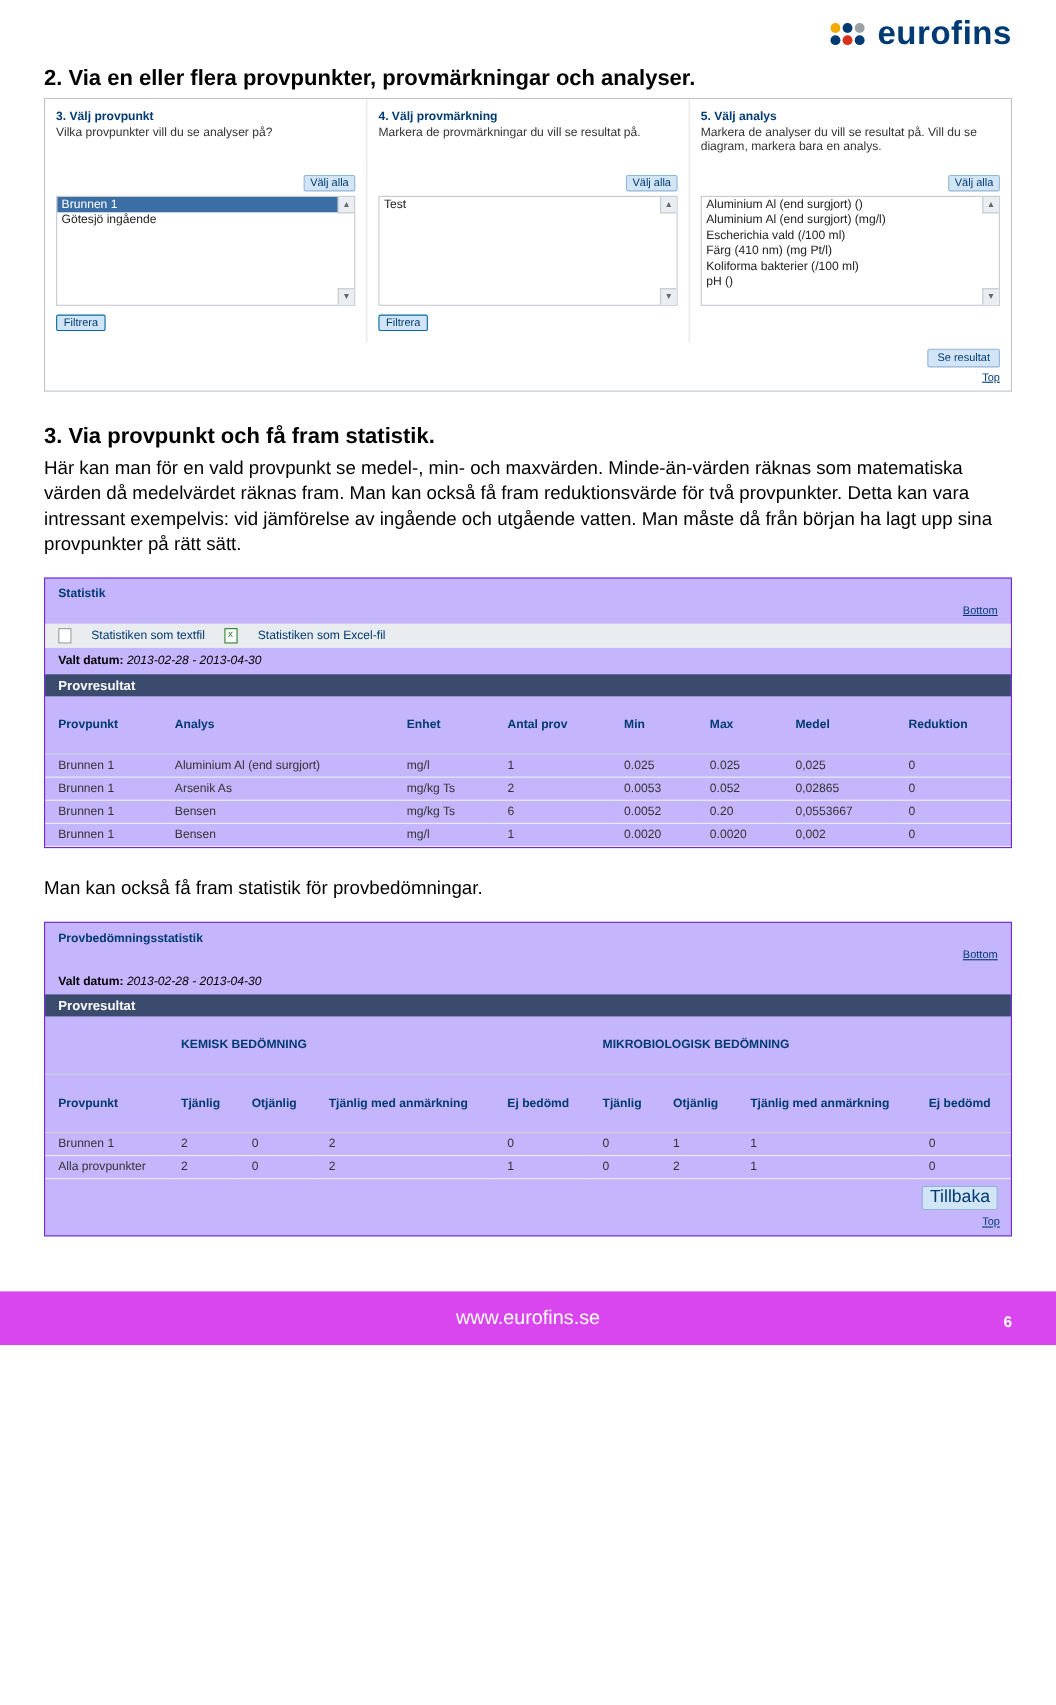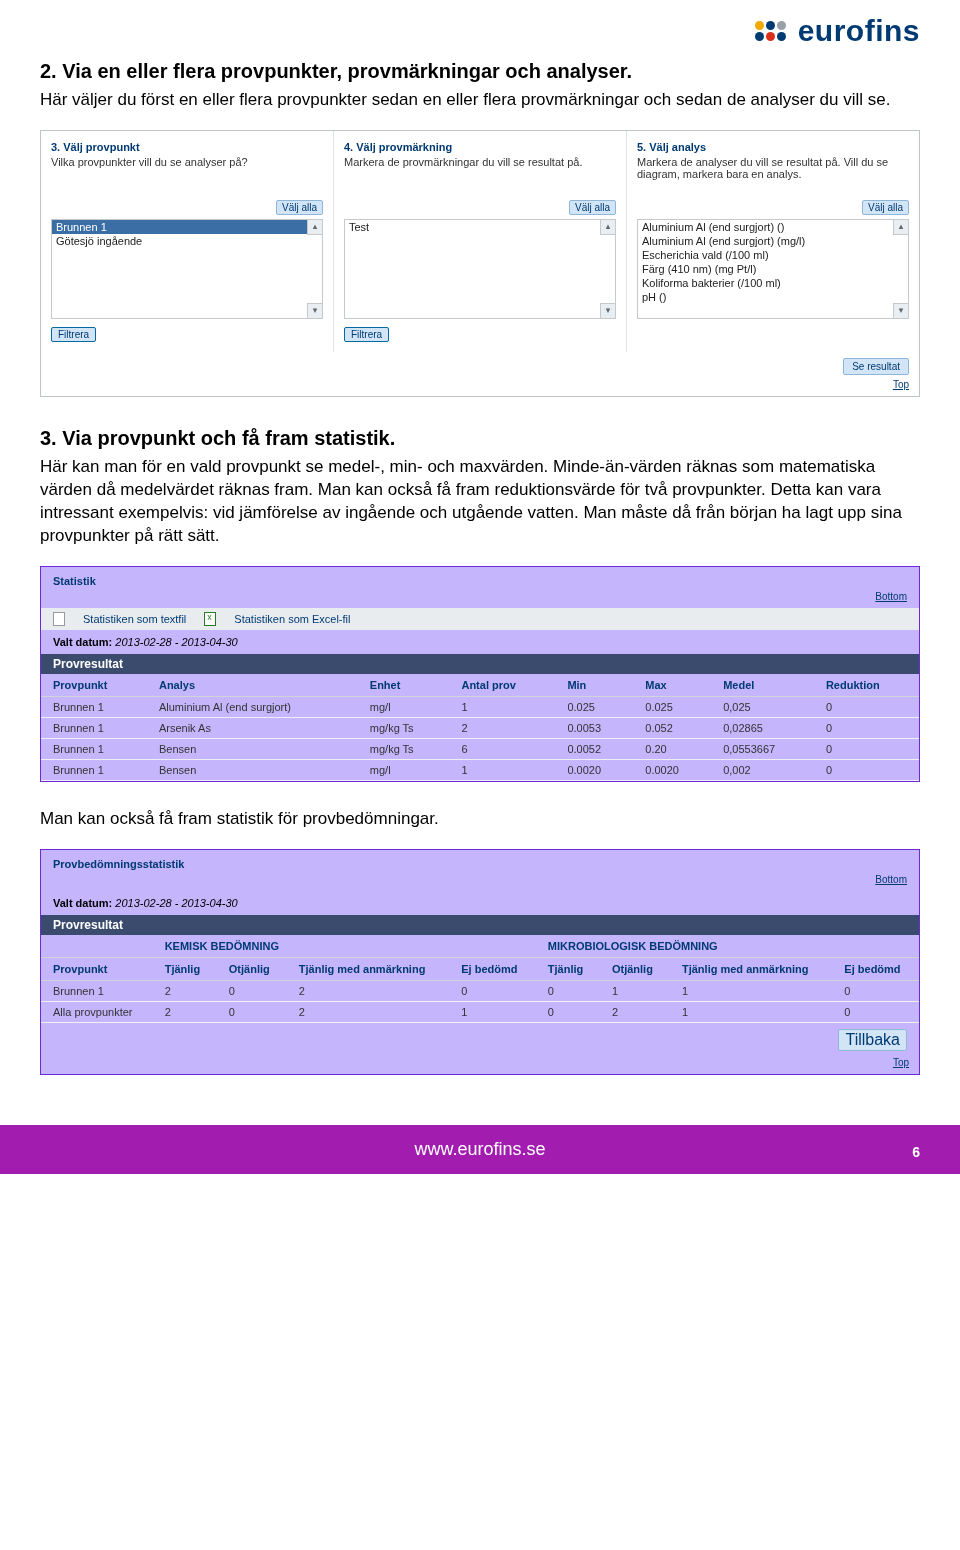--- a/index.html
+++ b/index.html
@@ -38,24 +38,24 @@
   .legend-link { color: #003a73; text-decoration: underline; margin-left: 142px; }
   .statbar { background: #e9ecef; padding: 4px 12px; display: flex; gap: 18px; align-items: center; font-size: 11px; color: #333; }
   .statbar .lk { color: #003a73; }
   .doc-icon, .xls-icon { display: inline-block; width: 12px; height: 14px; border: 1px solid #999; background: #fff; position: relative; }
   .xls-icon { border-color: #2a7a2a; }
   .xls-icon::after { content: "x"; color: #2a7a2a; font-size: 9px; position: absolute; left: 2px; top: -1px; }
   .valt-datum { padding: 6px 12px; font-size: 11px; font-weight: bold; }
   .valt-datum span { font-style: italic; font-weight: normal; }
   .prov-header { background: #3a4b6e; color: #fff; font-weight: bold; padding: 3px 12px; font-size: 12px; }
   table.data { width: 100%; border-collapse: collapse; font-size: 11px; }
-  table.data th { text-align: left; color: #003a73; font-weight: bold; padding: 5px 12px; border-bottom: 1px solid #d0d4d8; }
+  table.data th { text-align: left; color: #003a73; font-weight: bold; padding: 20px 12px; border-bottom: 1px solid #d0d4d8; }
   table.data td { padding: 4px 12px; border-bottom: 1px solid #edeff2; color: #333; }
   .tillbaka { background: #d2e5f6; border: 1px solid #8fb5d8; border-radius: 2px; font-size: 16px; padding: 1px 6px; color: #003a73; float: right; margin: 6px 12px; }
-  .footer { background: #a21caf; color: #fff; padding: 14px 0; text-align: center; font-size: 18px; margin-top: 50px; position: relative; }
+  .footer { background: #d946ef; color: #fff; padding: 14px 0; text-align: center; font-size: 18px; margin-top: 50px; position: relative; }
   .footer-page { position: absolute; right: 40px; bottom: 14px; font-size: 14px; font-weight: bold; }
   .grouphead { text-align: center; color: #003a73; font-weight: bold; font-size: 11px; padding: 4px; }
 </style>
 </head>
 <body>
 
 <div class="logo">
   <span class="logo-mark">
     <span class="dot" style="background:#f2a900"></span>
     <span class="dot" style="background:#003a73"></span>
@@ -63,21 +63,20 @@
     <span class="dot" style="background:#003a73"></span>
     <span class="dot" style="background:#d9301a"></span>
     <span class="dot" style="background:#003a73"></span>
   </span>
   <span class="logo-text">eurofins</span>
 </div>
 
 <div class="page">
 
   <h2 class="section-title">2. Via en eller flera provpunkter, provmärkningar och analyser.</h2>
-  <p class="section-desc">Här väljer du först en eller flera provpunkter sedan en eller flera provmärkningar och sedan de analyser du vill se.</p>
 
   <div class="screenshot">
     <div class="threecol">
       <div class="col">
         <div class="col-head">3. Välj provpunkt</div>
         <div class="col-sub">Vilka provpunkter vill du se analyser på?</div>
         <span class="valj-alla">Välj alla</span>
         <div class="listbox">
           <span class="scrollup">▴</span>
           <div class="item sel">Brunnen 1</div>

